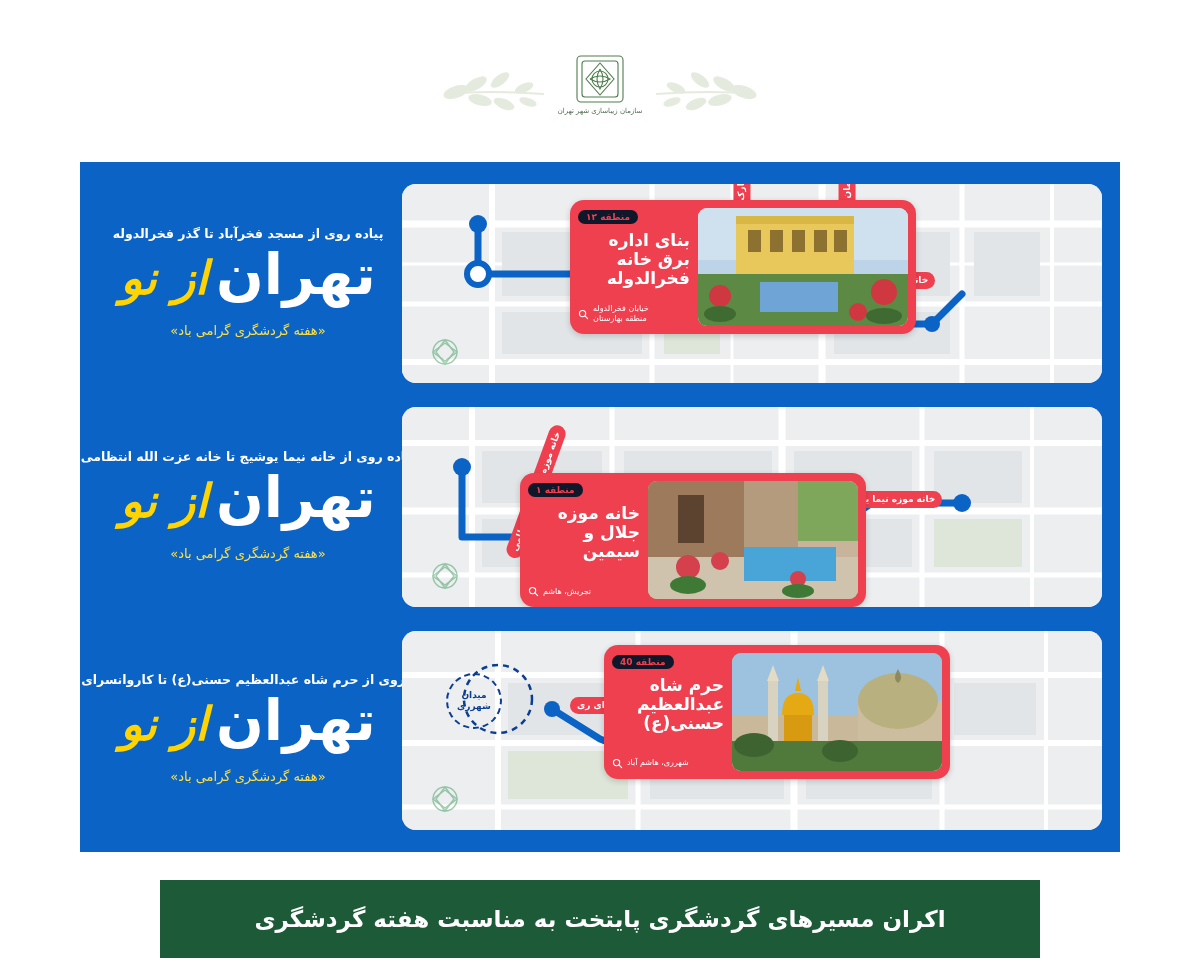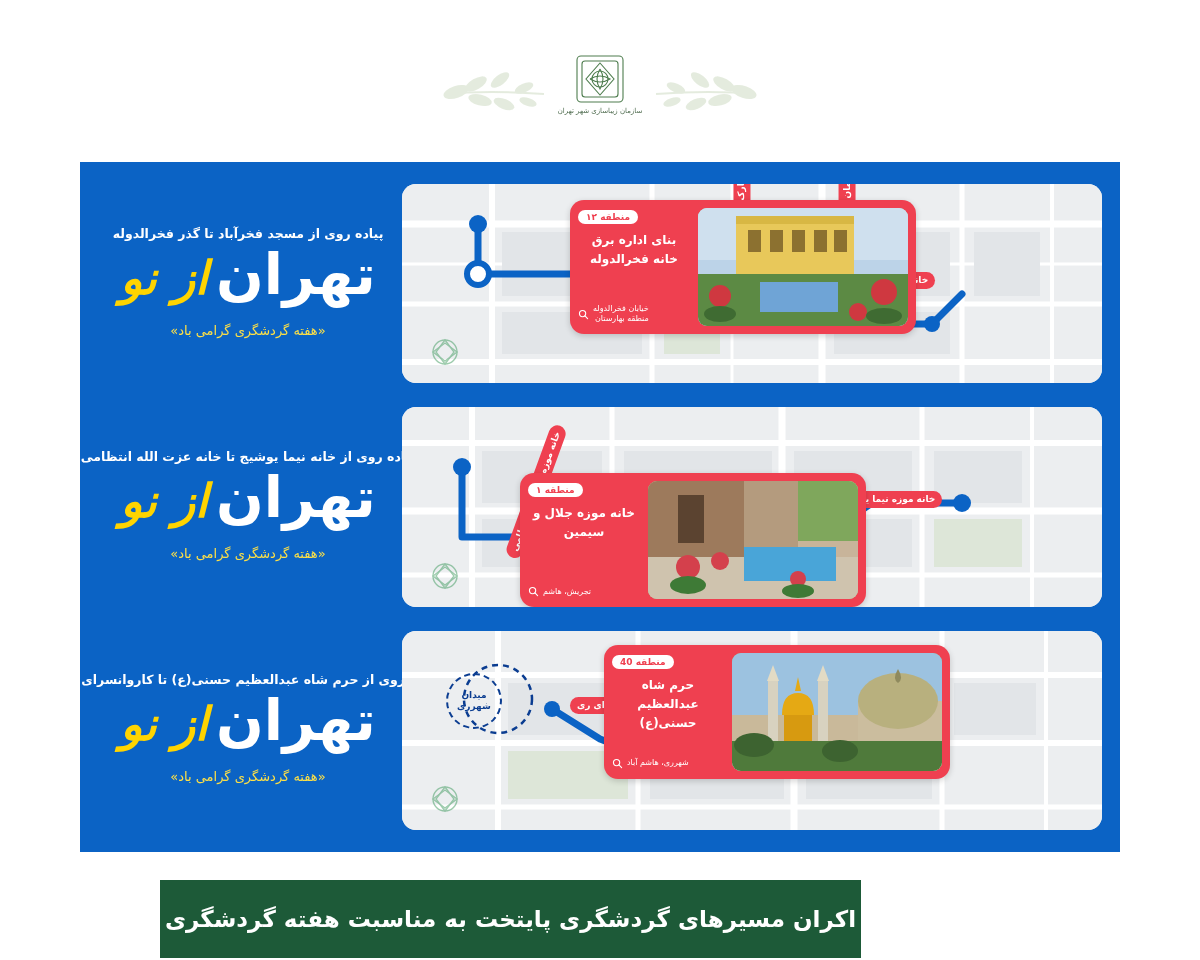--- a/index.html
+++ b/index.html
@@ -139,42 +139,42 @@
   .info-photo svg { display: block; width: 100%; height: 100%; }
   .info-right {
     width: 112px;
     display: flex; flex-direction: column;
     align-items: flex-end;
     justify-content: flex-start;
     color: #fff; direction: rtl;
     padding-top: 2px;
   }
   .zone-badge {
-    background: #ffffff; color: #ef4050;
+    background: #0f172a; color: #ef4050;
     font-size: 9px; font-weight: 700;
     border-radius: 8px; padding: 2px 8px;
     margin-bottom: 7px;
   }
   .info-title {
-    font-size: 12px; font-weight: 700; line-height: 19px;
-    text-align: center;
+    font-size: 17px; font-weight: 700; line-height: 19px;
+    text-align: right;
   }
   .info-meta {
     margin-top: auto;
     display: flex; flex-direction: row-reverse; align-items: center; gap: 4px;
-    font-size: 8px; line-height: 10px; text-align: right;
+    font-size: 8px; line-height: 10px; text-align: left;
     padding-bottom: 2px;
   }
   .pin-ico { width: 11px; height: 11px; flex: none; }
 
   
   .footer {
     position: absolute;
     left: 160px; top: 840px;
-    width: 701px; height: 78px;
+    width: 880px; height: 78px;
     background: #1d5a38;
     display: flex; align-items: center; justify-content: center;
   }
   .footer-text {
     color: #fff; font-size: 23px; font-weight: 700; direction: rtl;
     text-align: center;
   }
 </style>
 </head>
 <body>

